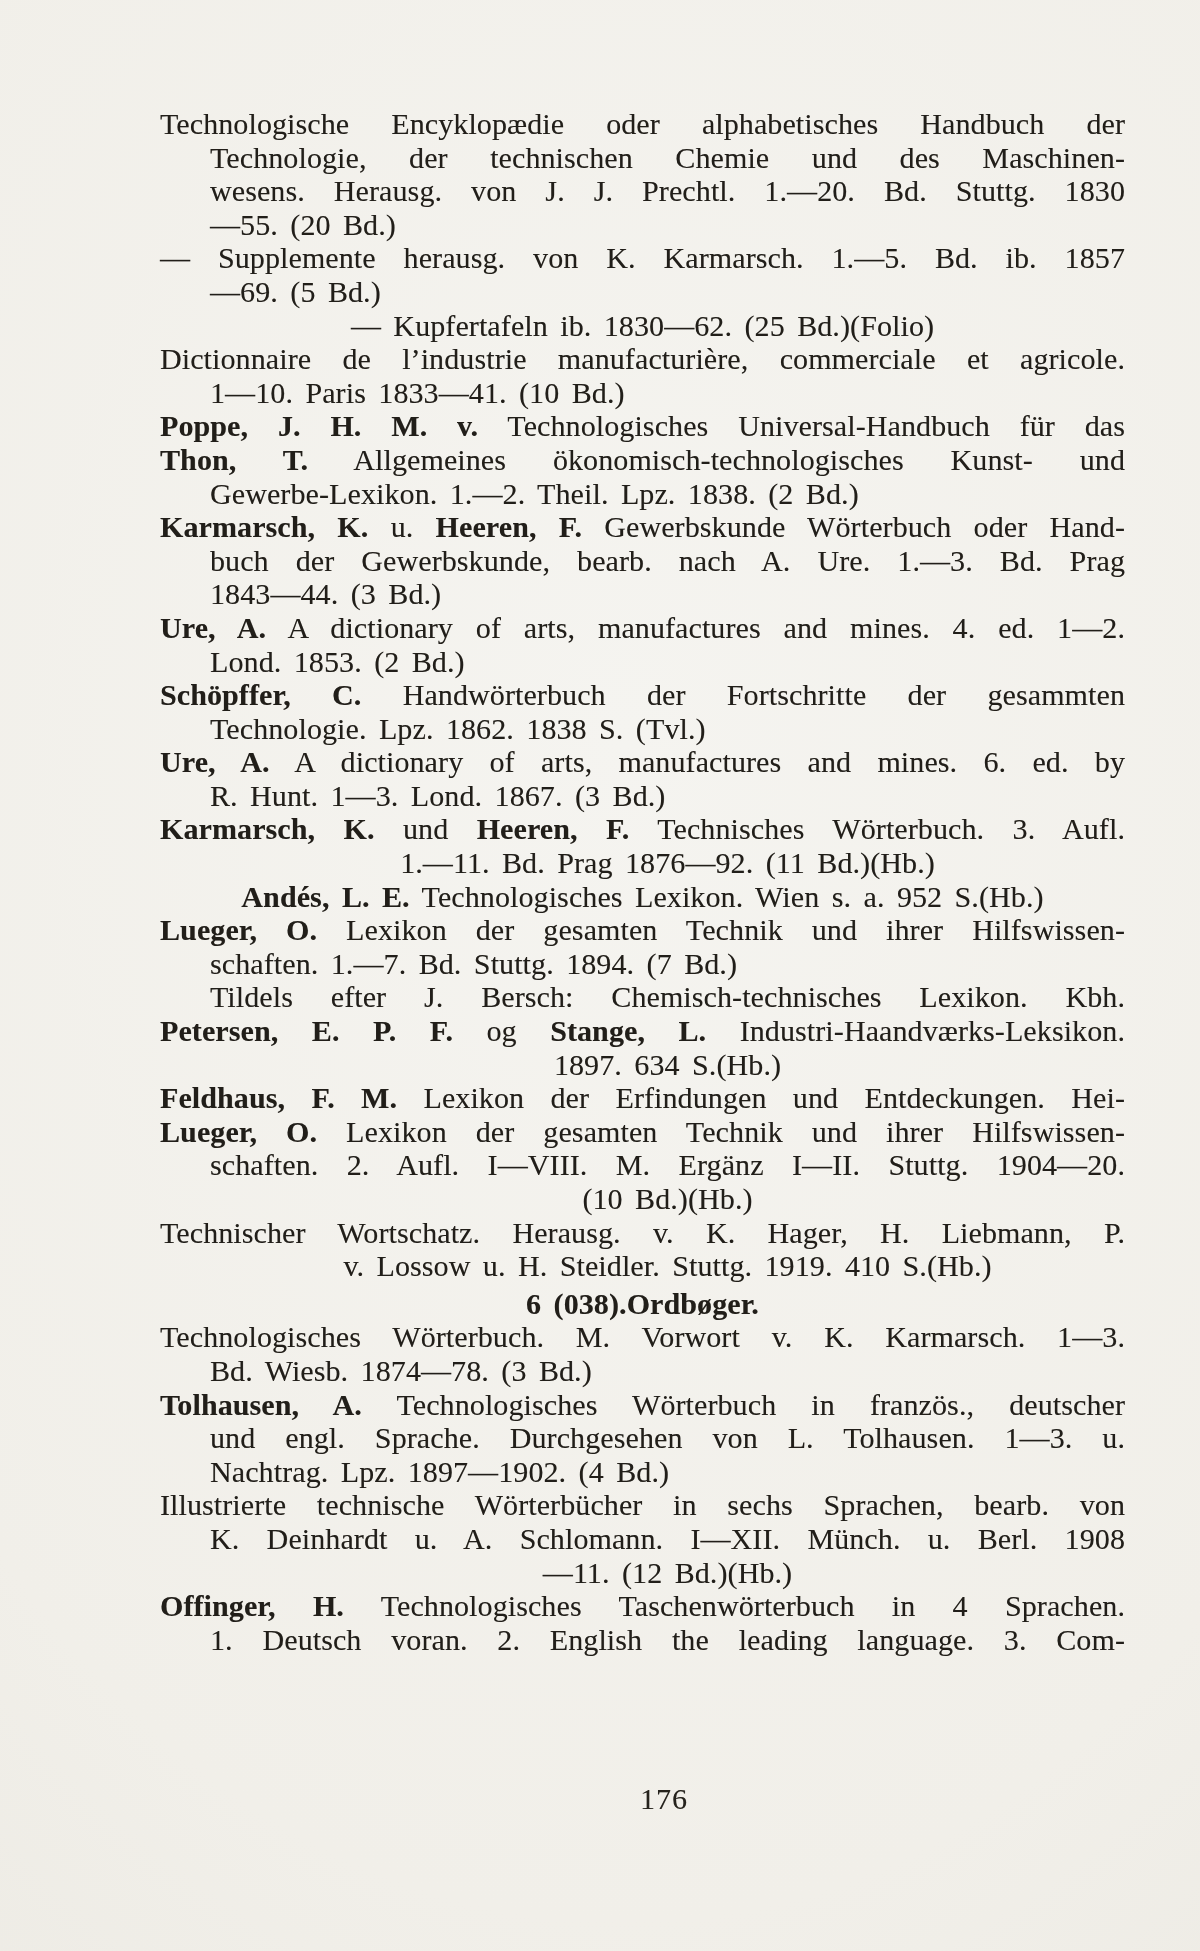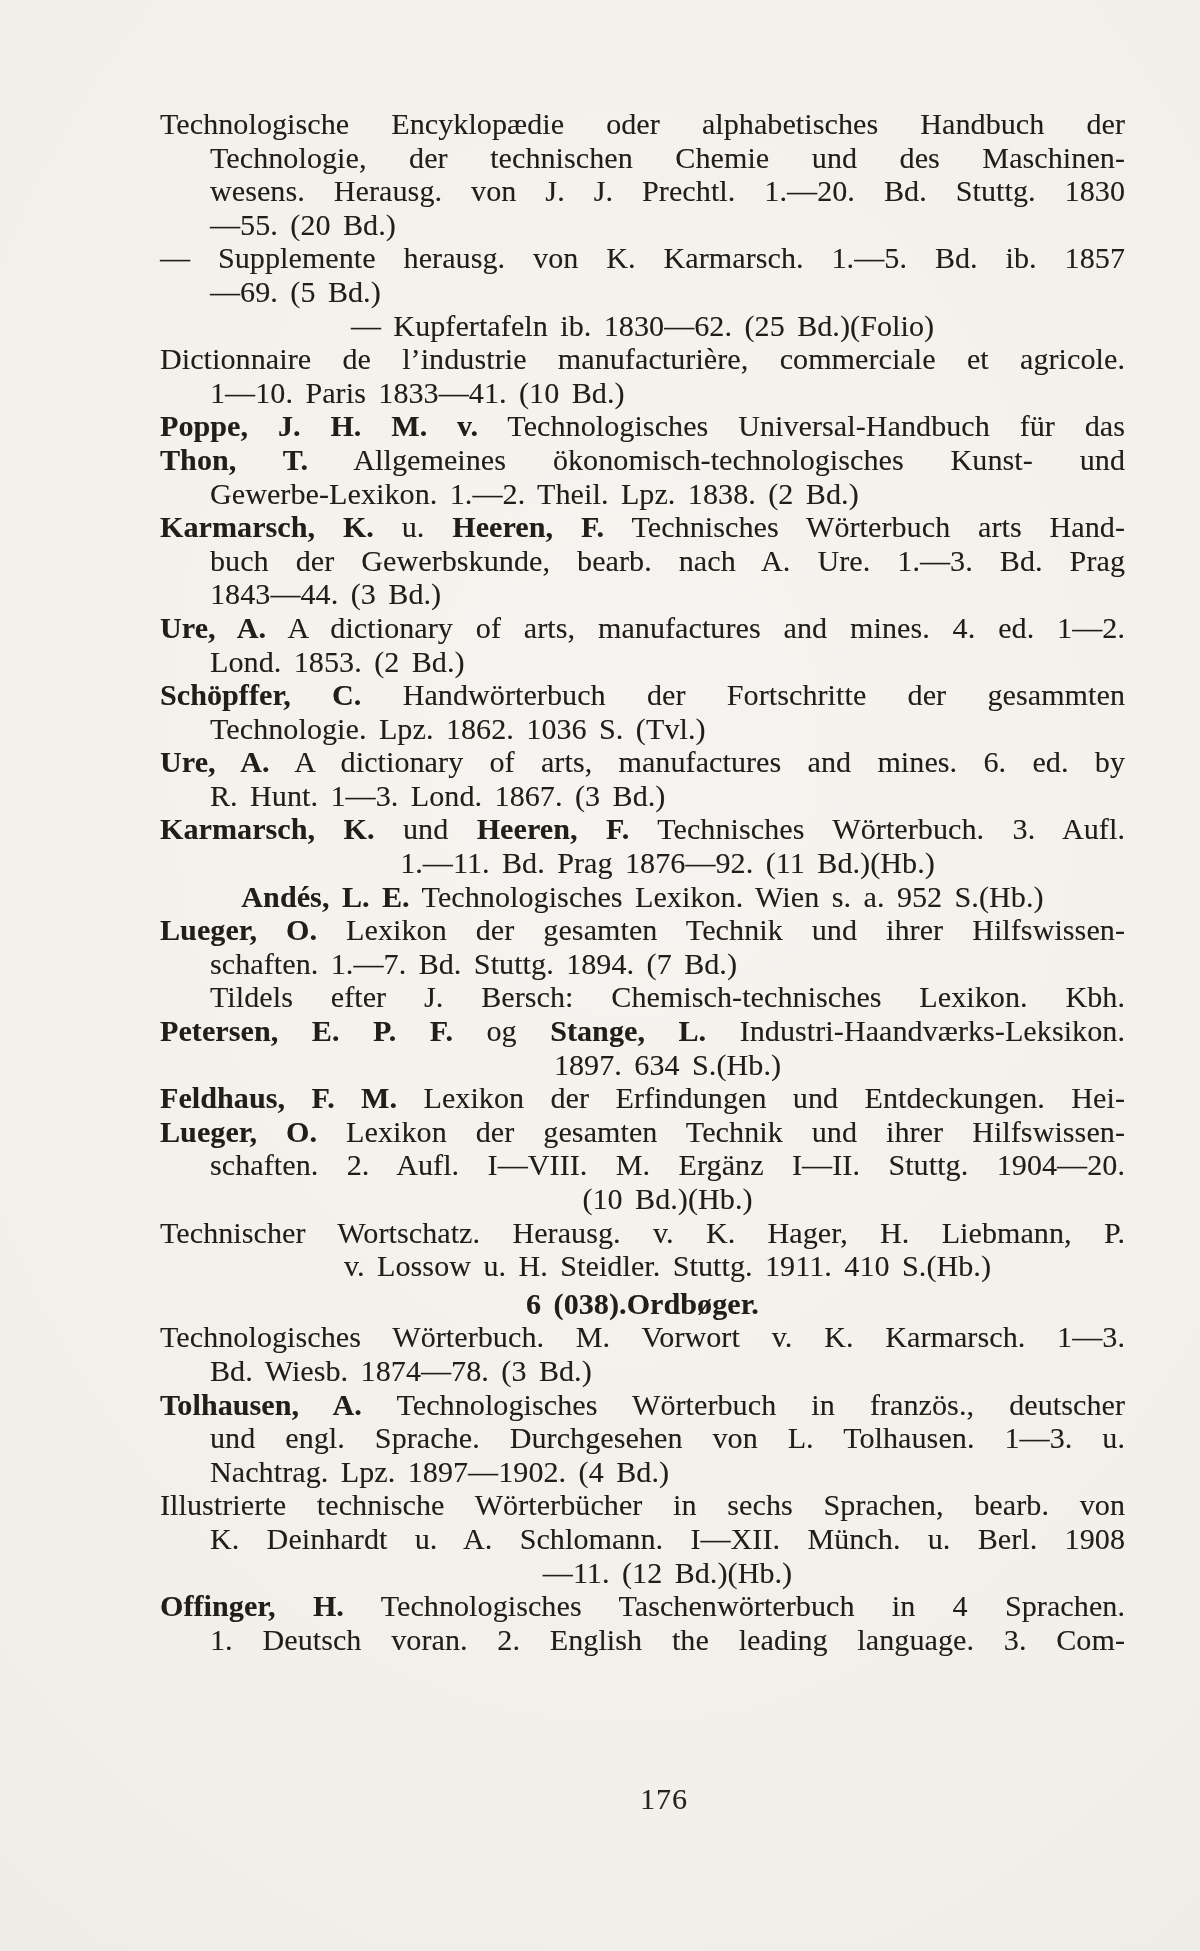--- a/index.html
+++ b/index.html
@@ -69,27 +69,27 @@
       <div class="line ind1"><span class="lt"><span>—69. (5 Bd.)</span></span></div>
       <div class="line ind0 hasright">
         <span class="lt"><span>— Kupfertafeln ib. 1830—62. (25 Bd.)</span></span>
         <span class="rt">(Folio)</span>
       </div>
       <div class="line ind0 just"><span class="lt"><span>Dictionnaire de l’industrie manufacturière, commerciale et agricole.</span></span></div>
       <div class="line ind1"><span class="lt"><span>1—10. Paris 1833—41. (10 Bd.)</span></span></div>
       <div class="line ind0 just"><span class="lt"><span class="bold">Poppe, J. H. M. v.</span><span> Technologisches Universal-Handbuch für das</span></span></div>
       <div class="line ind0 just"><span class="lt"><span class="bold">Thon, T.</span><span> Allgemeines ökonomisch-technologisches Kunst- und</span></span></div>
       <div class="line ind1"><span class="lt"><span>Gewerbe-Lexikon. 1.—2. Theil. Lpz. 1838. (2 Bd.)</span></span></div>
-      <div class="line ind0 just"><span class="lt"><span class="bold">Karmarsch, K.</span><span> u. </span><span class="bold">Heeren, F.</span><span> Technisches Wörterbuch arts Hand-</span></span></div>
+      <div class="line ind0 just"><span class="lt"><span class="bold">Karmarsch, K.</span><span> u. </span><span class="bold">Heeren, F.</span><span> Gewerbskunde Wörterbuch oder Hand-</span></span></div>
       <div class="line ind1 just"><span class="lt"><span>buch der Gewerbskunde, bearb. nach A. Ure. 1.—3. Bd. Prag</span></span></div>
       <div class="line ind1"><span class="lt"><span>1843—44. (3 Bd.)</span></span></div>
       <div class="line ind0 just"><span class="lt"><span class="bold">Ure, A.</span><span> A dictionary of arts, manufactures and mines. 4. ed. 1—2.</span></span></div>
       <div class="line ind1"><span class="lt"><span>Lond. 1853. (2 Bd.)</span></span></div>
       <div class="line ind0 just"><span class="lt"><span class="bold">Schöpffer, C.</span><span> Handwörterbuch der Fortschritte der gesammten</span></span></div>
-      <div class="line ind1"><span class="lt"><span>Technologie. Lpz. 1862. 1036 S. (Tvl.)</span></span></div>
+      <div class="line ind1"><span class="lt"><span>Technologie. Lpz. 1862. 1838 S. (Tvl.)</span></span></div>
       <div class="line ind0 just"><span class="lt"><span class="bold">Ure, A.</span><span> A dictionary of arts, manufactures and mines. 6. ed. by</span></span></div>
       <div class="line ind1"><span class="lt"><span>R. Hunt. 1—3. Lond. 1867. (3 Bd.)</span></span></div>
       <div class="line ind0 just"><span class="lt"><span class="bold">Karmarsch, K.</span><span> und </span><span class="bold">Heeren, F.</span><span> Technisches Wörterbuch. 3. Aufl.</span></span></div>
       <div class="line ind1 hasright">
         <span class="lt"><span>1.—11. Bd. Prag 1876—92. (11 Bd.)</span></span>
         <span class="rt">(Hb.)</span>
       </div>
       <div class="line ind0 hasright">
         <span class="lt"><span class="bold">Andés, L. E.</span><span> Technologisches Lexikon. Wien s. a. 952 S.</span></span>
         <span class="rt">(Hb.)</span>
@@ -104,21 +104,21 @@
       </div>
       <div class="line ind0 just"><span class="lt"><span class="bold">Feldhaus, F. M.</span><span> Lexikon der Erfindungen und Entdeckungen. Hei-</span></span></div>
       <div class="line ind0 just"><span class="lt"><span class="bold">Lueger, O.</span><span> Lexikon der gesamten Technik und ihrer Hilfswissen-</span></span></div>
       <div class="line ind1 just"><span class="lt"><span>schaften. 2. Aufl. I—VIII. M. Ergänz I—II. Stuttg. 1904—20.</span></span></div>
       <div class="line ind1 hasright">
         <span class="lt"><span>(10 Bd.)</span></span>
         <span class="rt">(Hb.)</span>
       </div>
       <div class="line ind0 just"><span class="lt"><span>Technischer Wortschatz. Herausg. v. K. Hager, H. Liebmann, P.</span></span></div>
       <div class="line ind1 hasright">
-        <span class="lt"><span>v. Lossow u. H. Steidler. Stuttg. 1911. 410 S.</span></span>
+        <span class="lt"><span>v. Lossow u. H. Steidler. Stuttg. 1919. 410 S.</span></span>
         <span class="rt">(Hb.)</span>
       </div>
       <div class="line ind0 hasright gap">
         <span class="lt"><span class="bold">6 (038).</span></span>
         <span class="rt bold">Ordbøger.</span>
       </div>
       <div class="line ind0 just"><span class="lt"><span>Technologisches Wörterbuch. M. Vorwort v. K. Karmarsch. 1—3.</span></span></div>
       <div class="line ind1"><span class="lt"><span>Bd. Wiesb. 1874—78. (3 Bd.)</span></span></div>
       <div class="line ind0 just"><span class="lt"><span class="bold">Tolhausen, A.</span><span> Technologisches Wörterbuch in französ., deutscher</span></span></div>
       <div class="line ind1 just"><span class="lt"><span>und engl. Sprache. Durchgesehen von L. Tolhausen. 1—3. u.</span></span></div>

